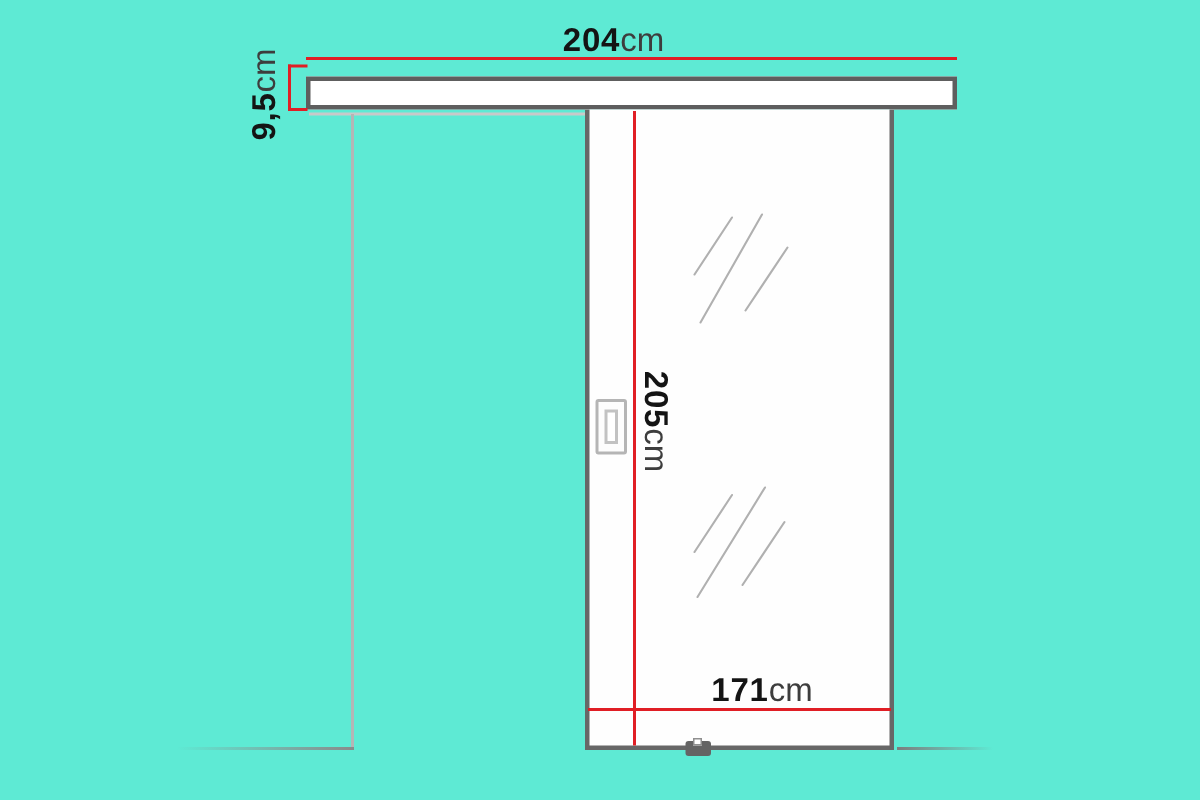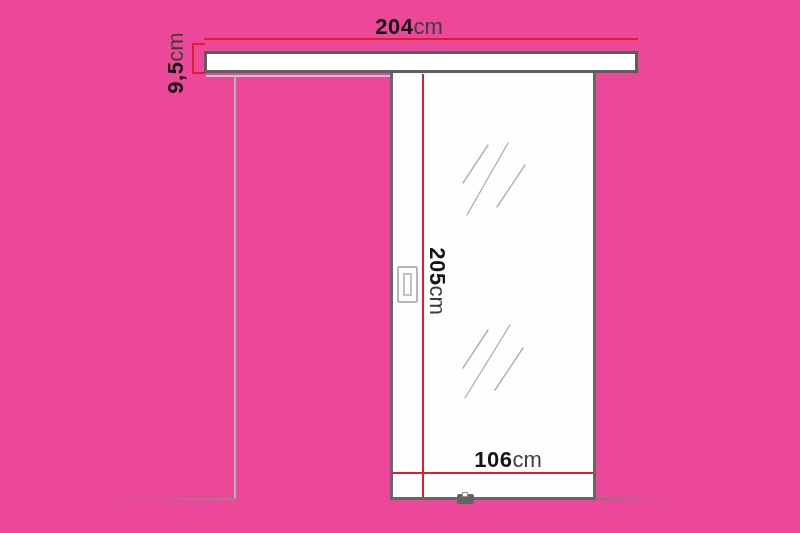--- a/index.html
+++ b/index.html
@@ -6,21 +6,21 @@
     --dimension-red:#e01e25;
     --outline-dark:#666666;
     --outline-light:#b5b5b5;
     --floor-gray:#8a8a8a;
     --shine-gray:#a3a3a3;
     --text-black:#141414;
     --text-unit:#3d3d3d;
   }
   html,body{margin:0;padding:0;background:#ffffff;}
   .canvas{
-    position:relative;width:800px;height:533px;background:#ec4899;overflow:hidden;
+    position:relative;width:800px;height:533px;background:#5eead4;overflow:hidden;
     font-family:"Liberation Sans", sans-serif;
   }
   
   .dim-label{
     position:absolute;text-align:center;font-size:22px;line-height:24px;
     white-space:nowrap;color:var(--text-black);
   }
   .dim-label .val{font-weight:700;color:var(--text-black);letter-spacing:.5px;}
   .dim-label .unit{font-weight:400;color:var(--text-unit);}
   .rot-cw{transform:rotate(90deg);}
@@ -115,16 +115,16 @@
 
   <div class="dim-label rot-ccw" style="left:127px;top:50px;width:100px;height:26px;">
     <span class="val">9,5</span><span class="unit">cm</span>
   </div>
 
   <div class="dim-label rot-cw" style="left:386px;top:268px;width:100px;height:26px;">
     <span class="val">205</span><span class="unit">cm</span>
   </div>
 
   <div class="dim-label" style="left:408px;top:448px;width:200px;">
-    <span class="val">106</span><span class="unit">cm</span>
+    <span class="val">171</span><span class="unit">cm</span>
   </div>
 
 </div>
 
 </body></html>

